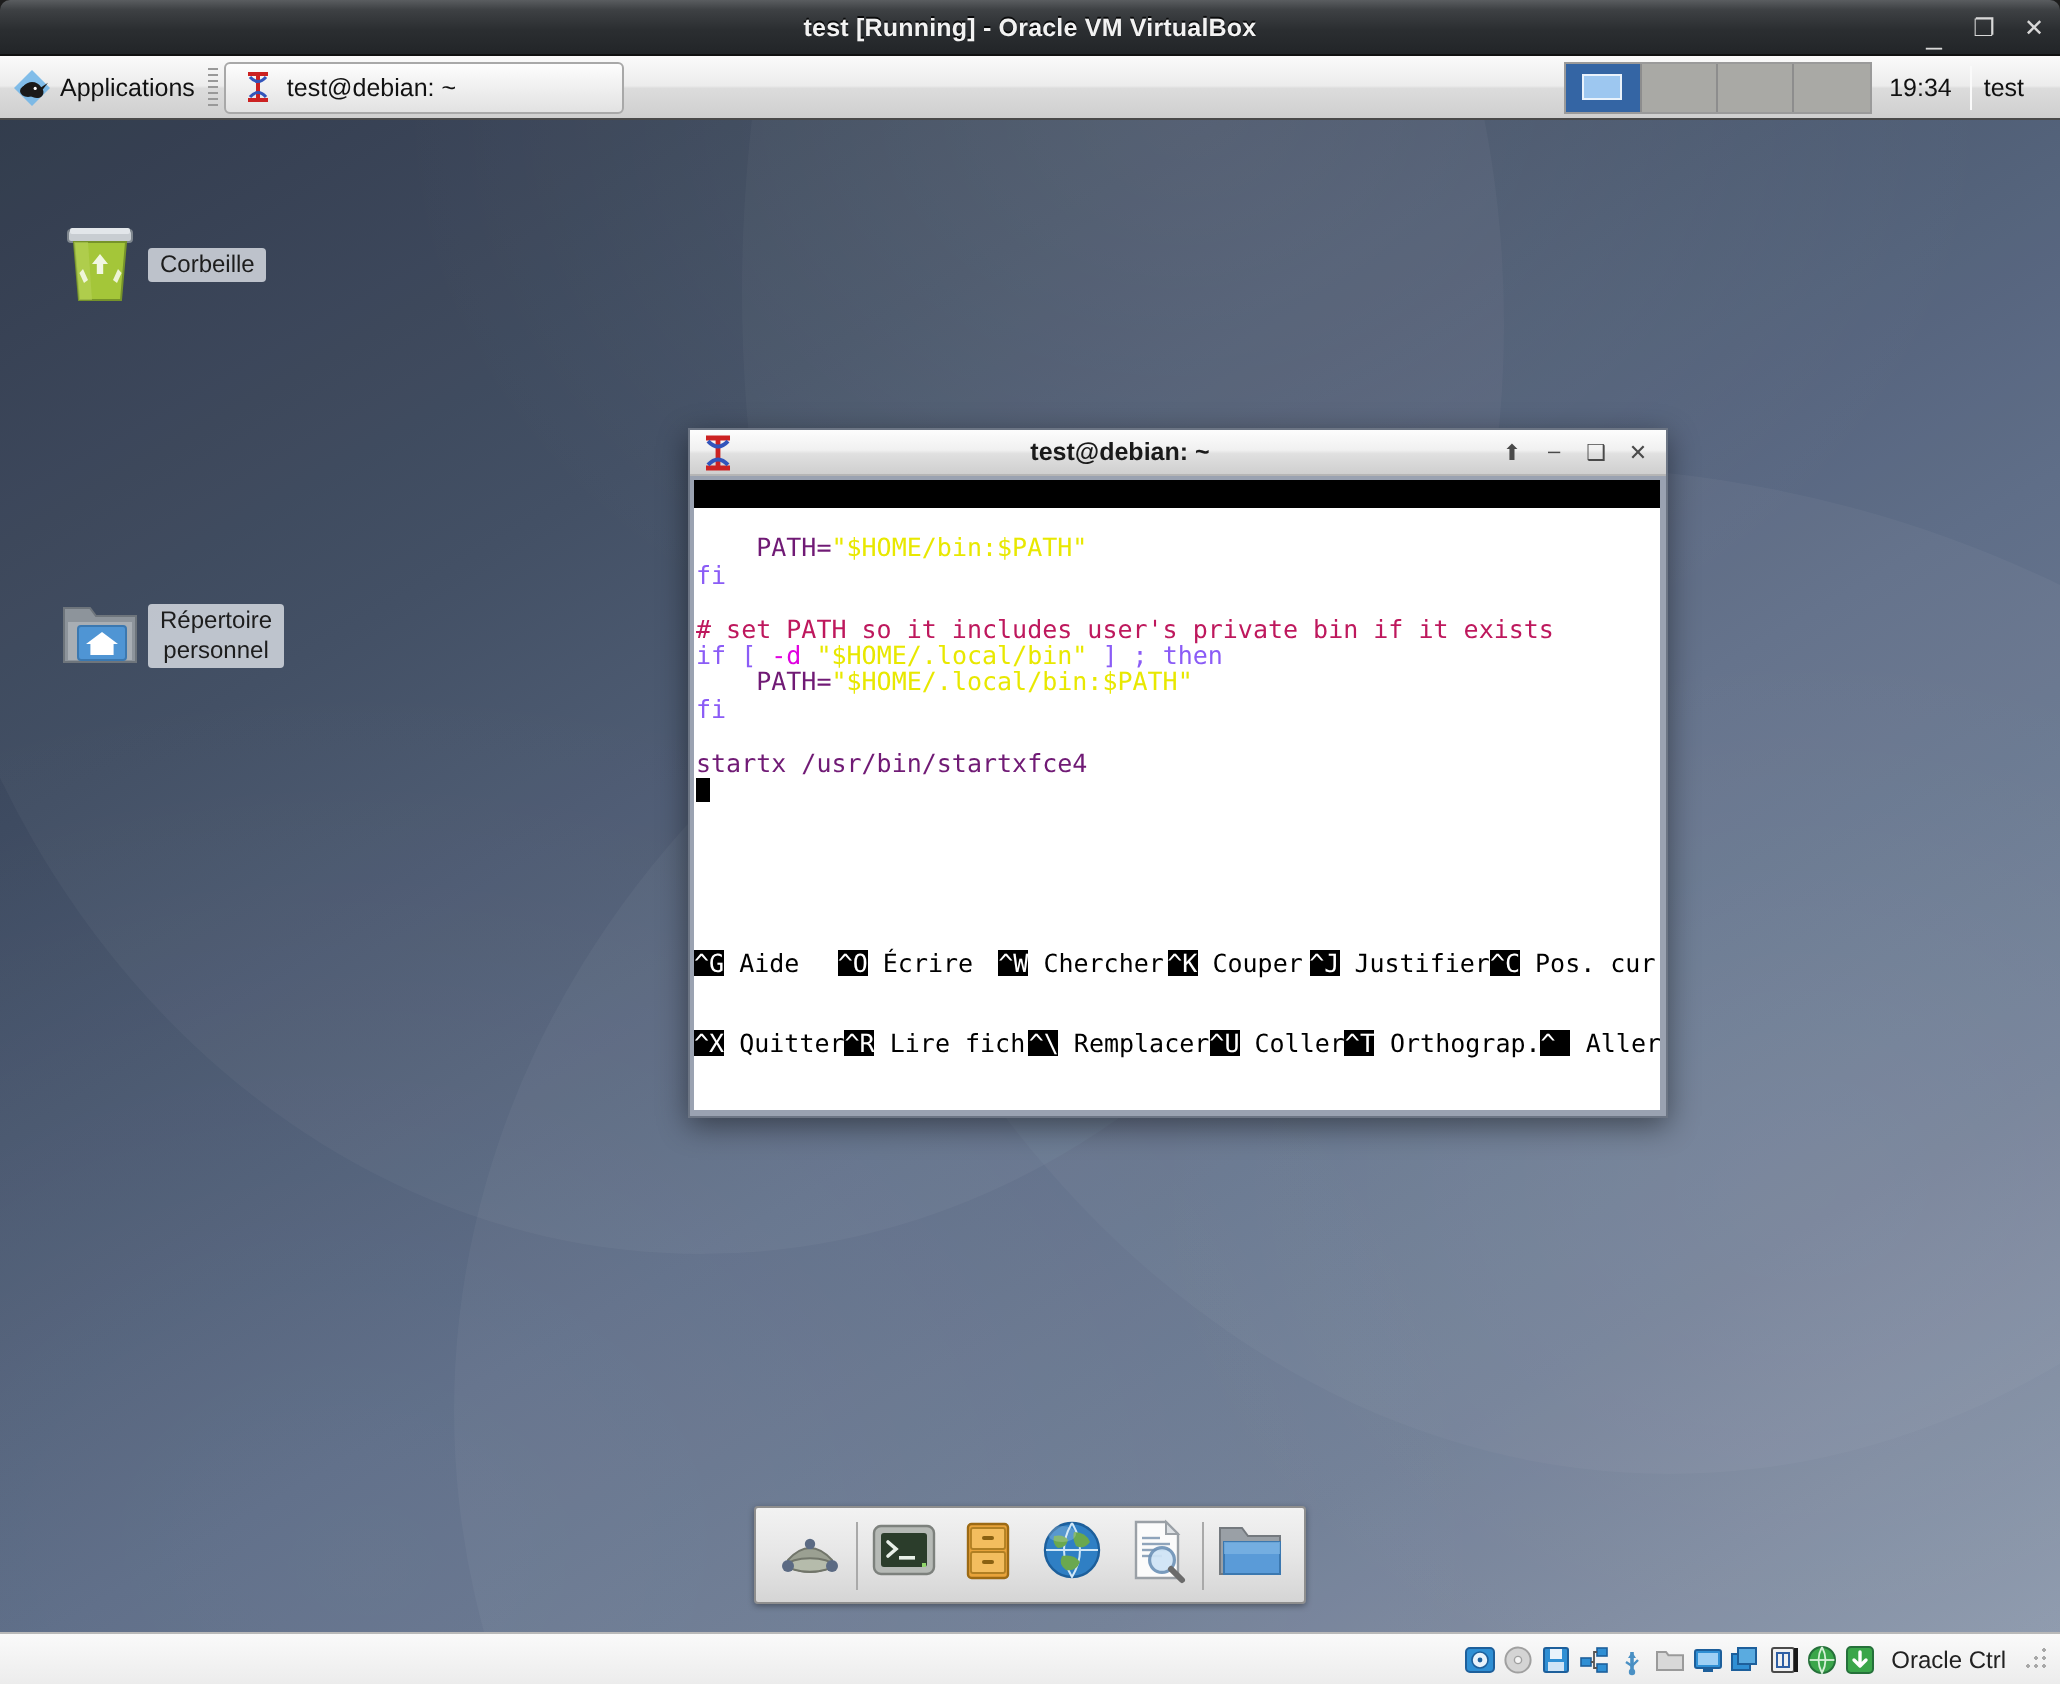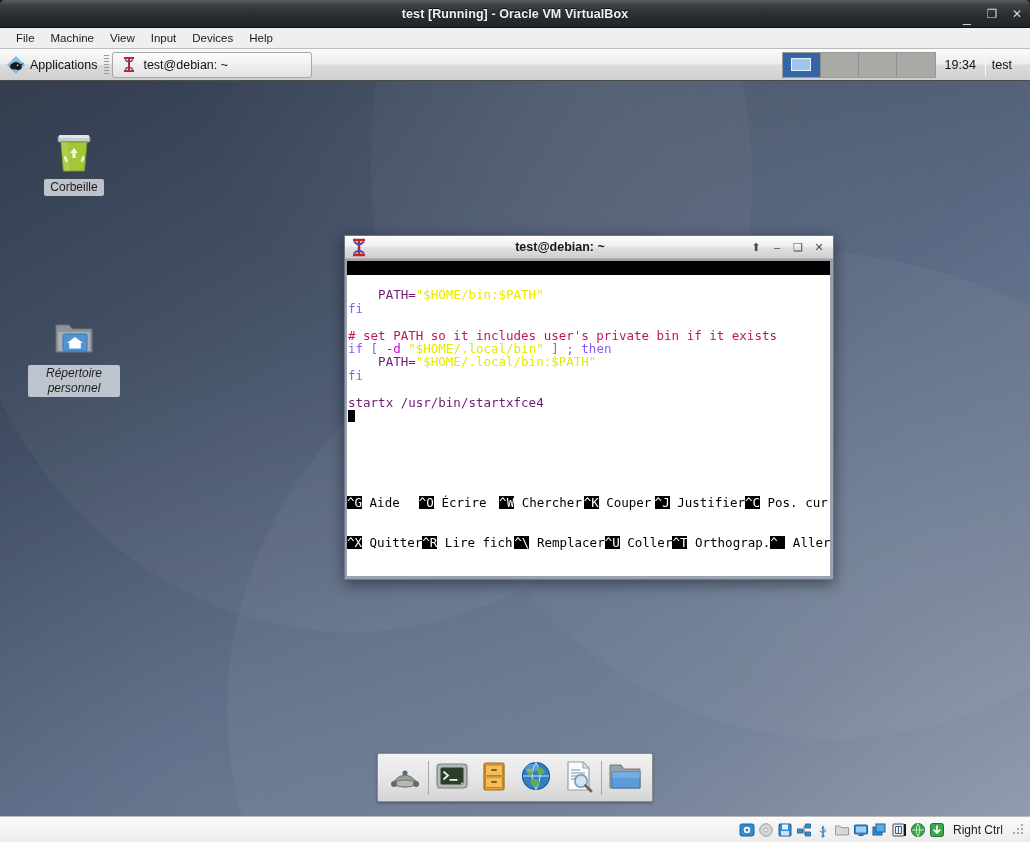--- a/index.html
+++ b/index.html
@@ -143,21 +143,21 @@
     width: 1px; height: 22px;
     background: #b0b0b0; border-right: 1px solid #fafafa;
     margin: 0 2px;
   }
   #user-name { font-size: 12.5px; color: #111; padding: 0 18px 0 4px; cursor: default; }
 
   
   .desktop-icon {
     position: absolute;
     width: 96px;
-    display: flex; flex-direction: column; align-items: center;
+    display: flex; flex-direction: row; align-items: center;
     cursor: default;
   }
   .desktop-icon .icon-art {
     width: 48px; height: 48px;
     display: flex; align-items: center; justify-content: center;
   }
   .desktop-icon .icon-label {
     margin-top: 4px;
     font-size: 12px; color: #1d1d1d; text-align: center;
     line-height: 15px;
@@ -291,28 +291,20 @@
 
   <div id="vbox-titlebar">
     <span id="vbox-title-text">test [Running] - Oracle VM VirtualBox</span>
     <div id="vbox-wincontrols">
       <span class="vb-ctl min">_</span>
       <span class="vb-ctl">❐</span>
       <span class="vb-ctl">✕</span>
     </div>
   </div>
 
-  <div id="vbox-menubar">
-    <span class="menu-item">File</span>
-    <span class="menu-item">Machine</span>
-    <span class="menu-item">View</span>
-    <span class="menu-item">Input</span>
-    <span class="menu-item">Devices</span>
-    <span class="menu-item">Help</span>
-  </div>
 
   <div id="guest-screen">
 
     <div id="wallpaper">
       <div id="wall-arc2"></div>
     </div>
 
     <div id="xfce-top-panel">
 
       <div id="applications-button">
@@ -364,21 +356,21 @@
           <path d="M24 21 l4 5 h-2.4 v5 h-3.2 v-5 H20 Z" fill="#ffffff" opacity=".85"></path>
           <path d="M18 34 l-2.5-5.5 l-1.8 2 l2.3 5 Z" fill="#ffffff" opacity=".8"></path>
           <path d="M30.5 34 l2.5-5.5 l1.8 2 l-2.3 5 Z" fill="#ffffff" opacity=".8"></path>
           <rect x="9" y="8" width="30" height="3" rx="1" fill="#e2e6ea"></rect>
         </svg>
       </span>
       <span class="icon-label">Corbeille</span>
     </div>
 
 
-    <div class="desktop-icon" style="left:26px; top:264px;font-style:italic;">
+    <div class="desktop-icon" style="left:26px; top:264px;">
       <span class="icon-art">
         <svg viewBox="0 0 48 48" width="48" height="48">
           <path d="M6 12 L19 12 L22 16 L42 16 L42 39 L6 39 Z" fill="#8d949b" stroke="#6e757c" stroke-width="1"></path>
           <path d="M8 19 L40 19 L40 38 L8 38 Z" fill="#a8aeb4"></path>
           <rect x="13" y="21" width="24" height="17" rx="1.5" fill="#4f95d4" stroke="#3b78b0" stroke-width="1"></rect>
           <path d="M25 24 l8 6 h-2.2 v5.5 h-11.6 V30 H17 Z" fill="#ffffff"></path>
         </svg>
       </span>
       <span class="icon-label">Répertoire personnel</span>
     </div>
@@ -561,17 +553,17 @@
           <path d="M8 1.5 Q4.5 8 8 14.5 Q11.5 8 8 1.5" fill="none" stroke="#d6f0d8" stroke-width="0.9"></path>
           <path d="M1.8 8 H14.2" stroke="#d6f0d8" stroke-width="0.9"></path>
         </svg>
     </span>
     <span class="status-icon">
       <svg viewBox="0 0 16 16" width="16" height="16">
           <rect x="1.5" y="1.5" width="13" height="13" rx="2" fill="#3aa64a" stroke="#25703a"></rect>
           <path d="M8 4 V10 M5 8 l3 3 l3-3" stroke="#ffffff" stroke-width="1.7" fill="none" stroke-linecap="round" stroke-linejoin="round"></path>
         </svg>
     </span>
-    <span id="host-key-label">Right Ctrl</span>
+    <span id="host-key-label">Oracle Ctrl</span>
     <span id="resize-grip"></span>
   </div>
 
 </div>
 
 </body></html>

